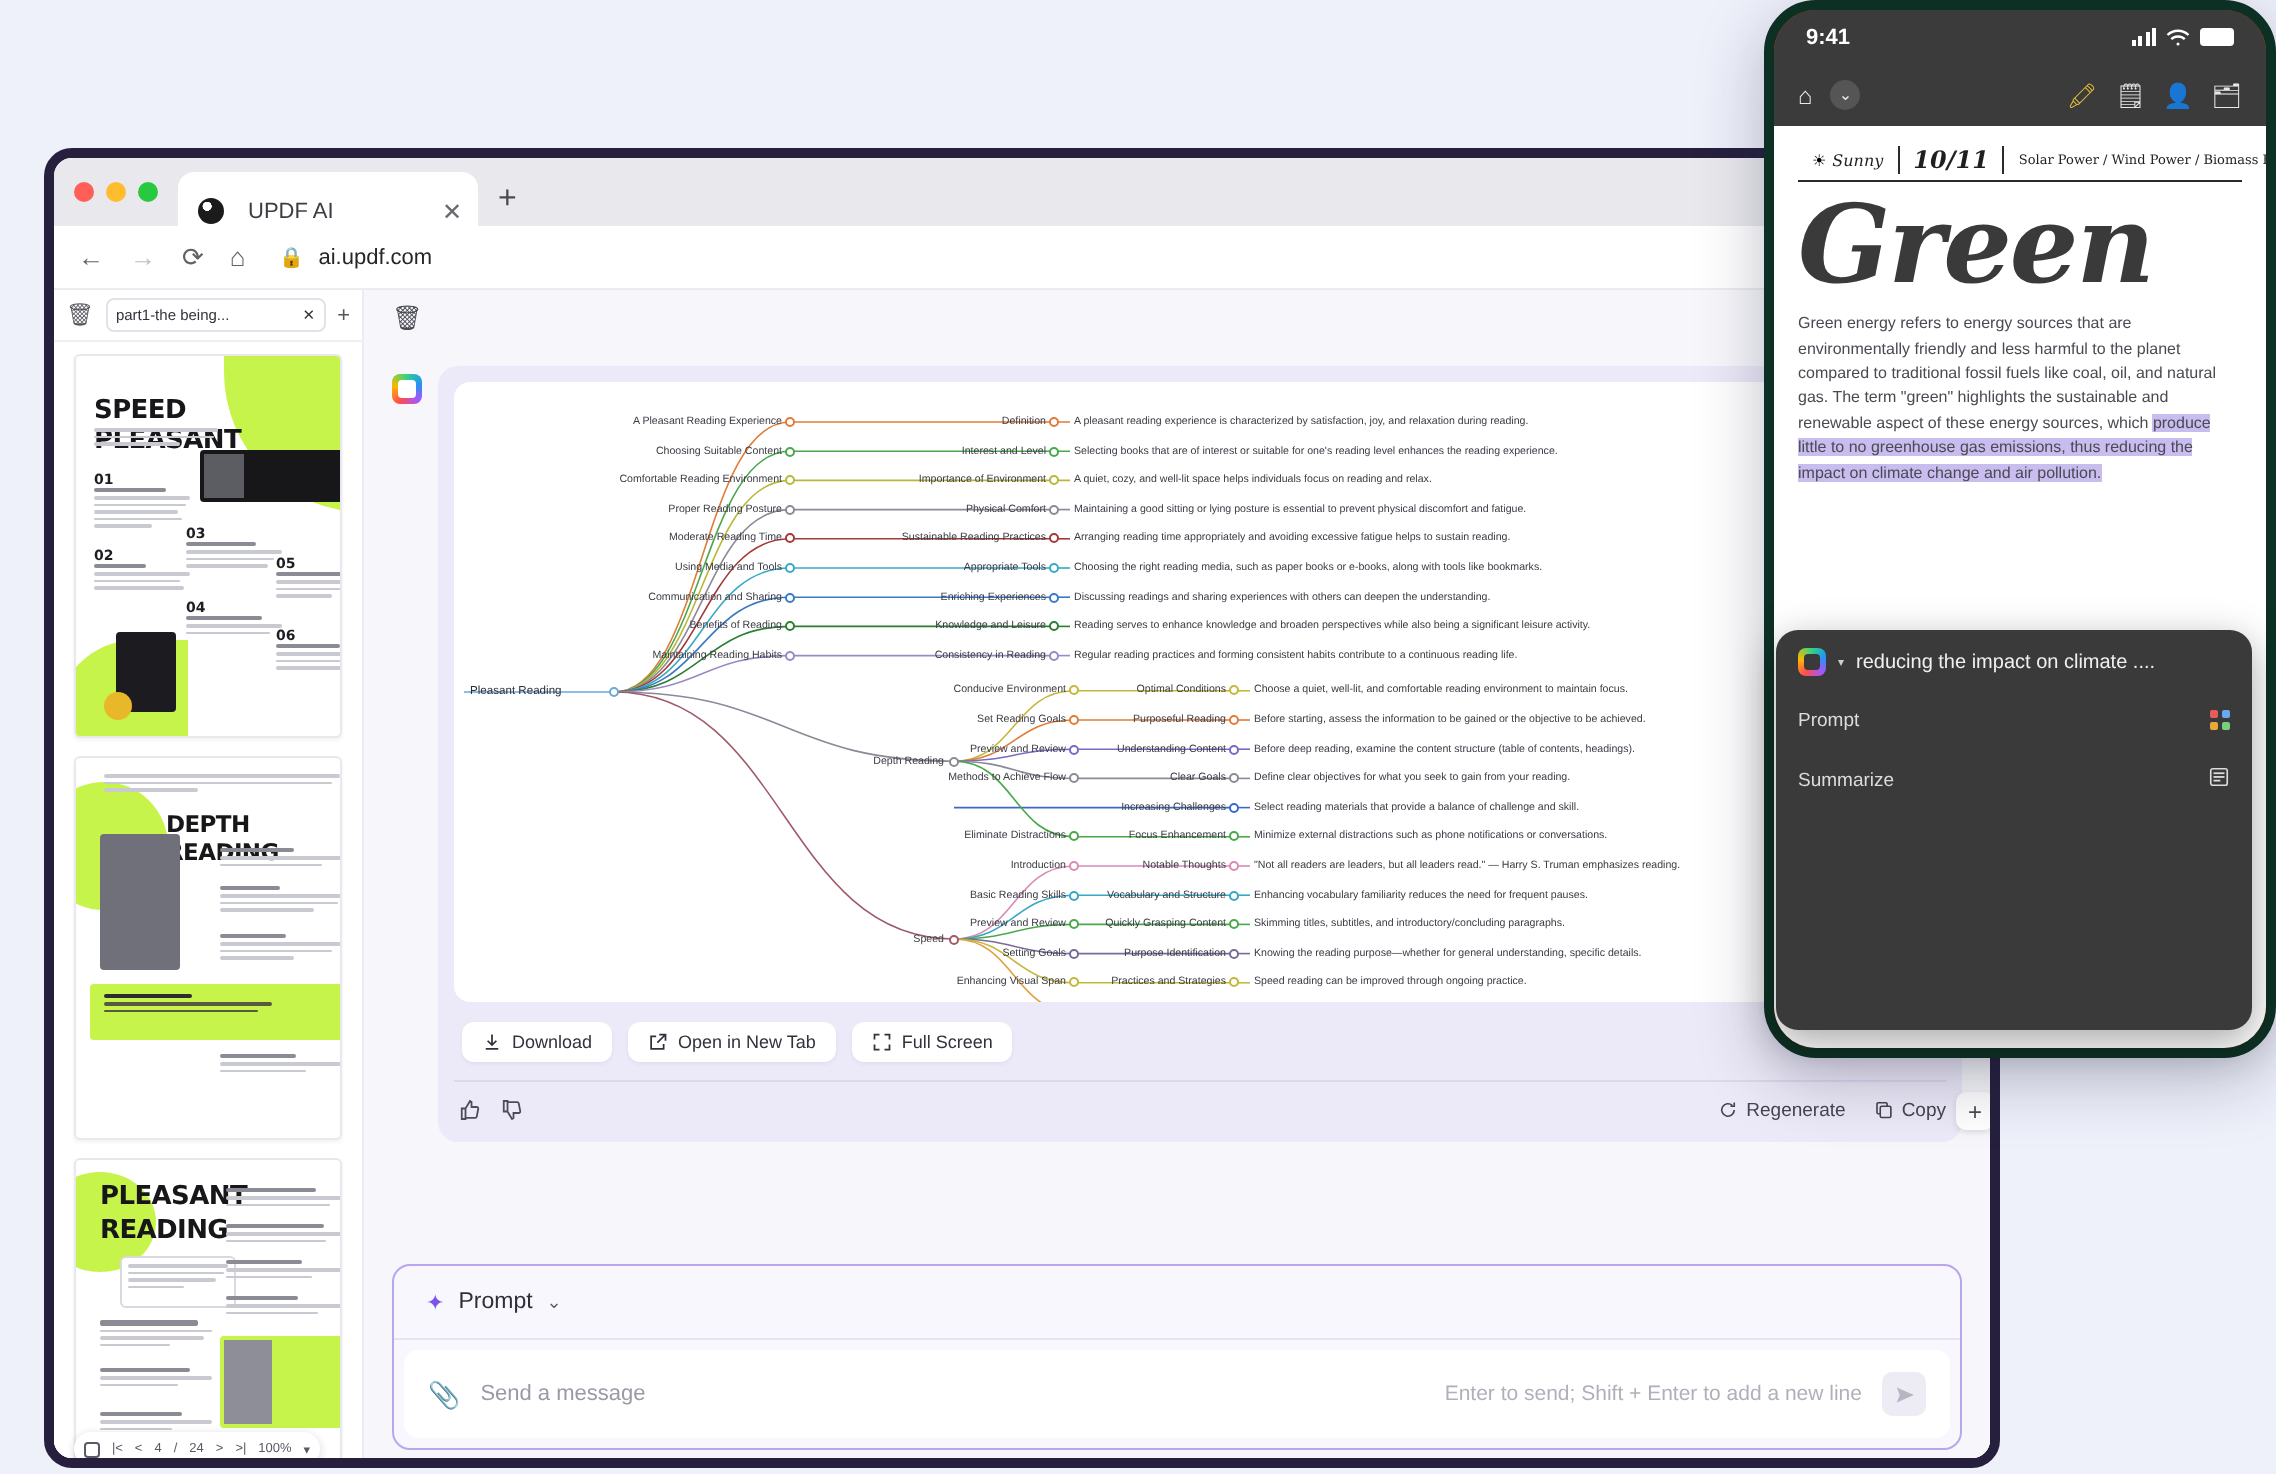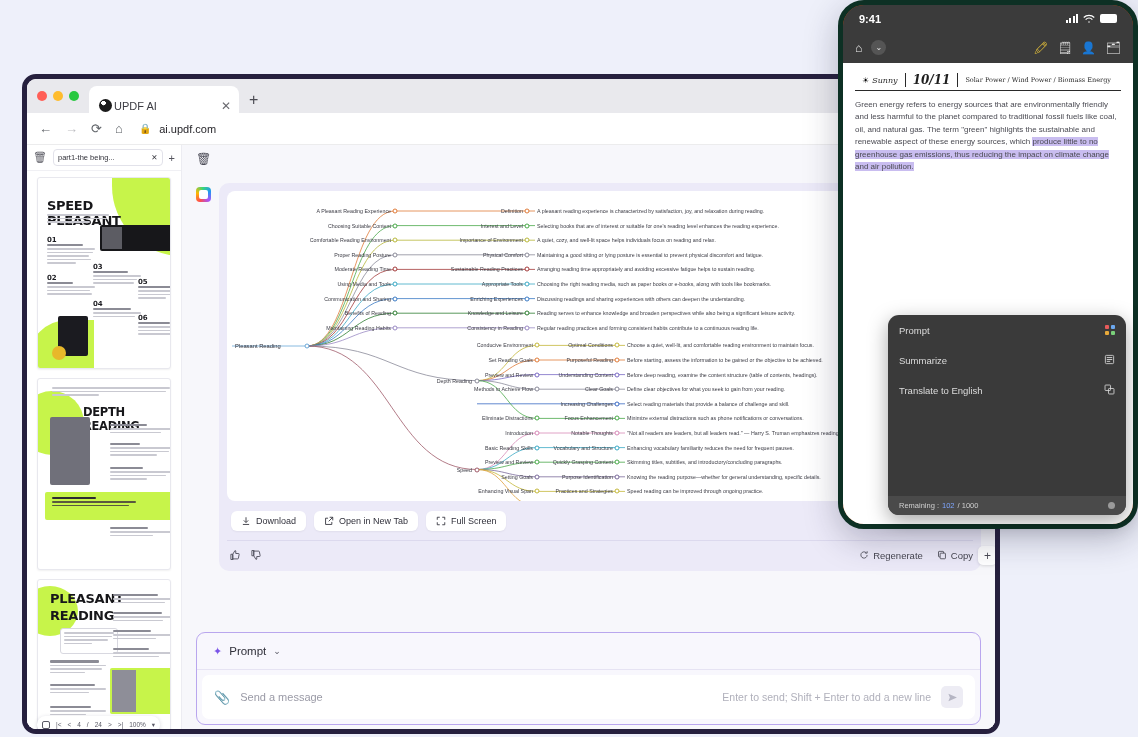--- a/index.html
+++ b/index.html
@@ -31,21 +31,21 @@
   .dot { width: 10px; height: 10px; border-radius: 50%; }
   .dot.r { background: #ff5f57; }
   .dot.y { background: #febc2e; }
   .dot.g { background: #28c840; }
   .tab {
     height: 27px;
     background: #fff;
     border-radius: 8px 8px 0 0;
     display: flex;
     align-items: center;
-    gap: 2px;
+    gap: 12px;
     padding: 12px 8px 0 10px;
     min-width: 150px;
     font-size: 11px;
     color: #3c3c43;
   }
   .favicon {
     width: 13px; height: 13px; border-radius: 50%;
     background: radial-gradient(circle at 35% 32%, #fff 0 2.2px, #1b1b1b 2.4px 100%);
     flex: none;
   }
@@ -201,21 +201,21 @@
   .ph { font-size: 11px; color: #9a9aa6; }
   .hint { margin-left: auto; font-size: 10.5px; color: #b0b0bb; }
   .send {
     width: 22px; height: 22px; border-radius: 5px; background: #edecf4;
     display: flex; align-items: center; justify-content: center;
     color: #b5b5c3; font-size: 11px; flex: none;
   }
   
   .phone {
     position: absolute; right: 0px; top: 0px;
-    width: 300px; height: 529px;
+    width: 256px; height: 529px;
     background: #c2410c;
     border: 5px solid #0d3024;
     border-radius: 26px;
     overflow: hidden;
     box-shadow: 0 10px 34px rgba(30,30,60,.28);
   }
   .ph-status {
     height: 27px; background: #3b3b3b; display: flex; align-items: center;
     padding: 0 16px; color: #fff; font-size: 11px; font-weight: bold;
   }
@@ -782,29 +782,35 @@
         <span class="dh-sunny">Sunny</span>
       </span>
       <span class="dh-cell">
         <span class="dh-date">10/11</span>
       </span>
       <span class="dh-cell">
         <span class="dh-cat">Solar Power / Wind Power / Biomass Energy</span>
       </span>
     </div>
 
+    <div class="big-green">Green</div>
 
     <div class="doc-p">
       <span>Green energy refers to energy sources that are environmentally friendly and less harmful to the planet compared to traditional fossil fuels like coal, oil, and natural gas. The term "green" highlights the sustainable and renewable aspect of these energy sources, which </span><span class="hl">produce little to no greenhouse gas emissions, thus reducing the impact on climate change and air pollution.</span>
     </div>
 
   </div>
 </div>
 
 <div class="ai-popup">
+  <div class="ap-head">
+    <span class="ap-logo"></span>
+    <span class="ap-caret">▾</span>
+    <span class="ap-title">reducing the impact on climate ....</span>
+  </div>
 
   <div class="ap-item">
     <span>Prompt</span>
     <span class="ico sq-dots">
       <i style="background:#e85b5b"></i>
         <i style="background:#6ba8f0"></i>
         <i style="background:#e8a93a"></i>
         <i style="background:#7ad07a"></i>
     </span>
   </div>
@@ -812,29 +818,14 @@
     <span>Summarize</span>
     <span class="ico">
       <svg width="11" height="11" viewBox="0 0 16 16" fill="#dcdcdc">
         <rect x="2" y="2" width="12" height="12" rx="1.5" fill="none" stroke="#dcdcdc" stroke-width="1.2"></rect>
         <rect x="4" y="4.6" width="8" height="1.3"></rect>
           <rect x="4" y="7.3" width="8" height="1.3"></rect>
           <rect x="4" y="10" width="5" height="1.3"></rect>
       </svg>
     </span>
   </div>
-  <div class="ap-item">
-    <span>Translate to English</span>
-    <span class="ico">
-      <svg width="11" height="11" viewBox="0 0 16 16" fill="none" stroke="#dcdcdc" stroke-width="1.2">
-        <rect x="1.5" y="1.5" width="8" height="8" rx="1"></rect>
-          <rect x="6.5" y="6.5" width="8" height="8" rx="1"></rect>
-      </svg>
-    </span>
-  </div>
-
-  <div class="ap-foot">
-    <span>Remaining :</span>
-    <span class="cnt" style="margin:0 3px">102</span>
-    <span>/ 1000</span>
-    <span class="dotq"></span>
-  </div>
+
 </div>
 
 </body></html>

